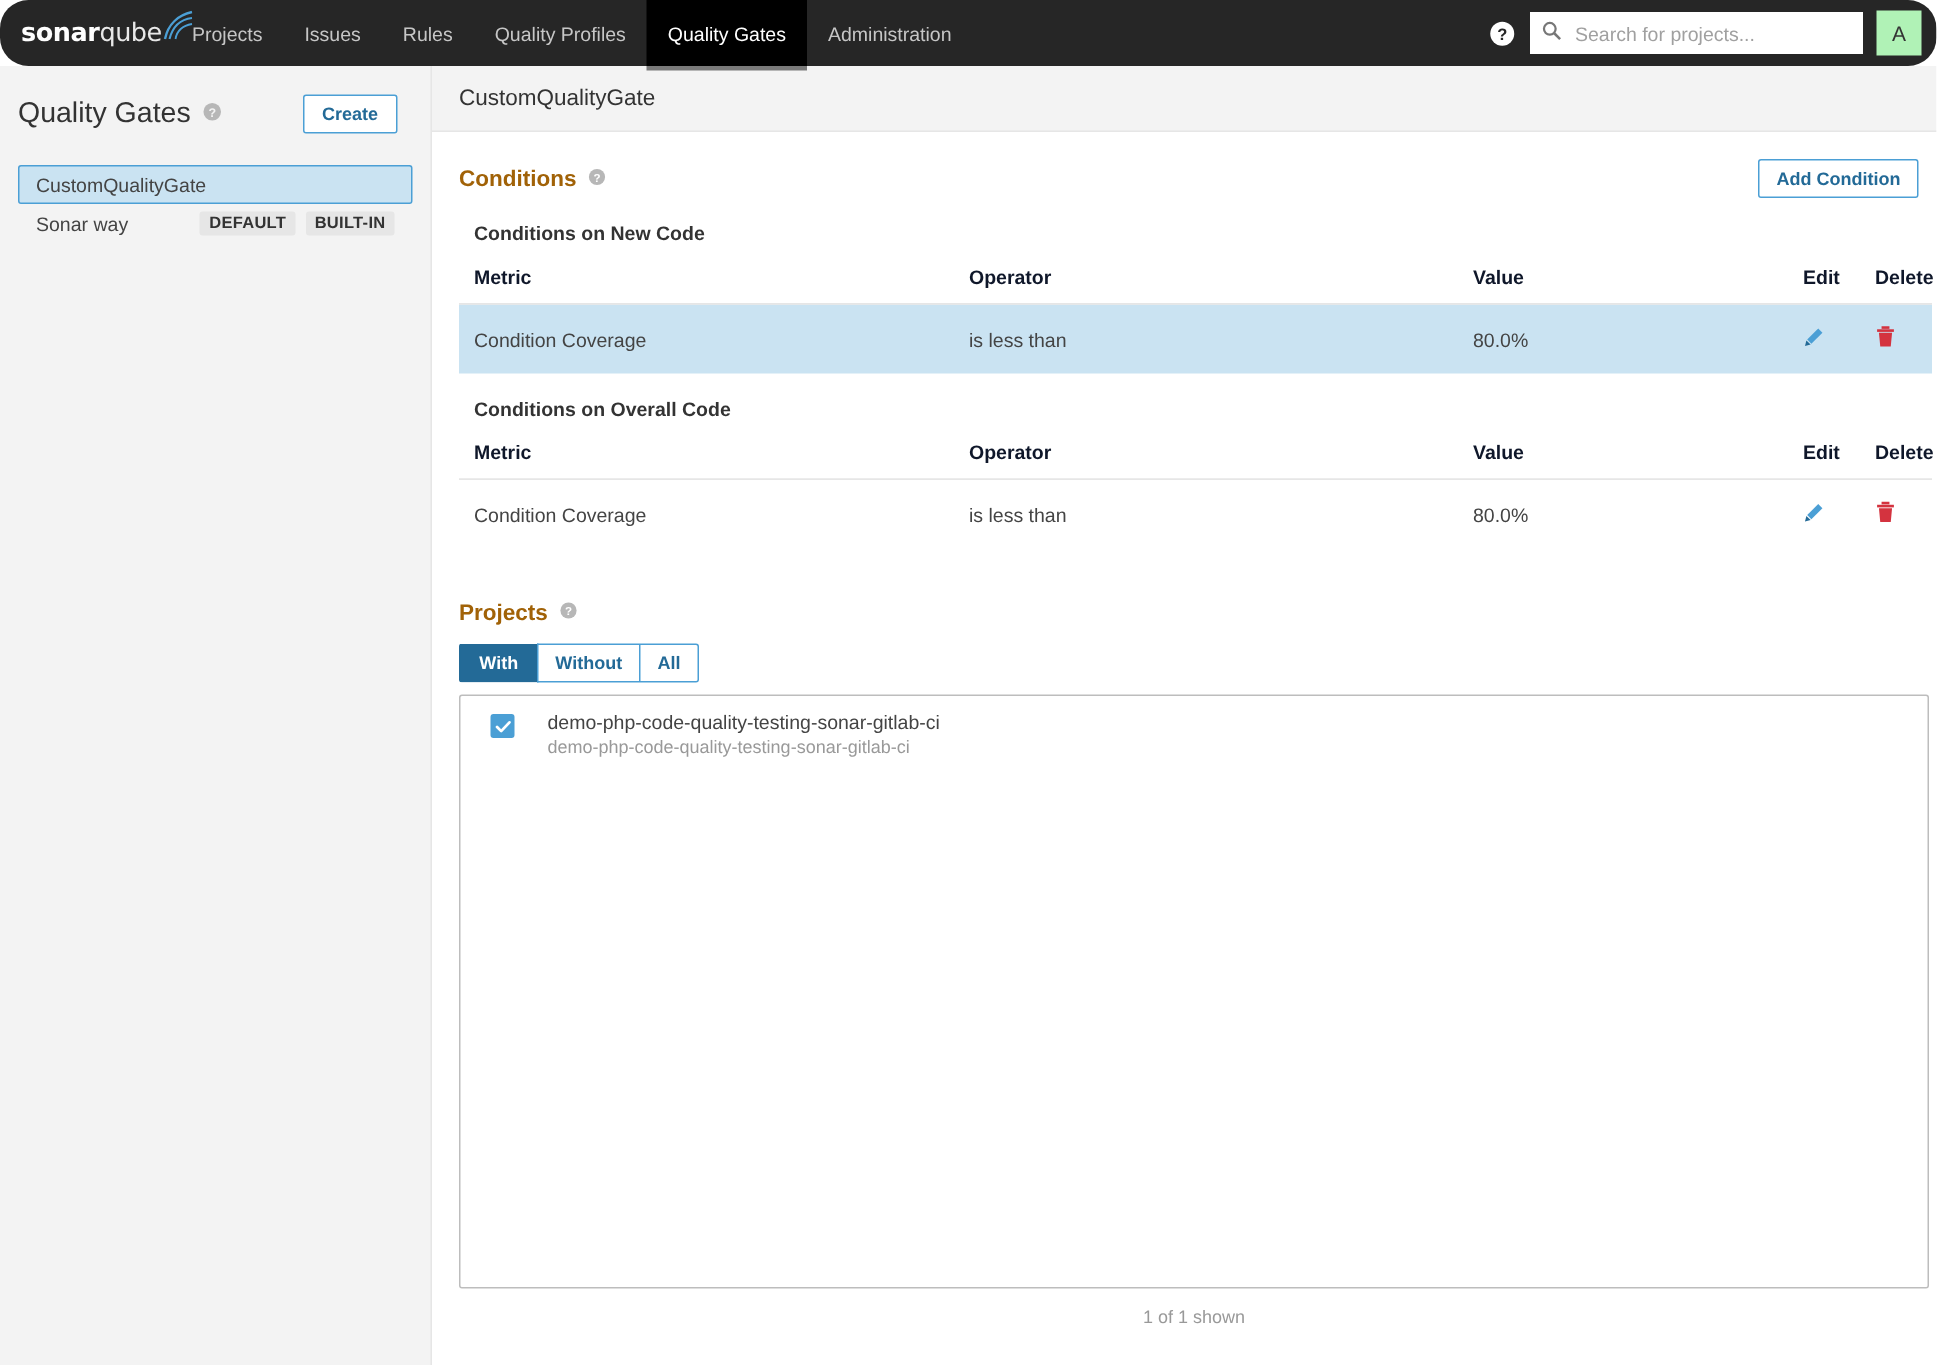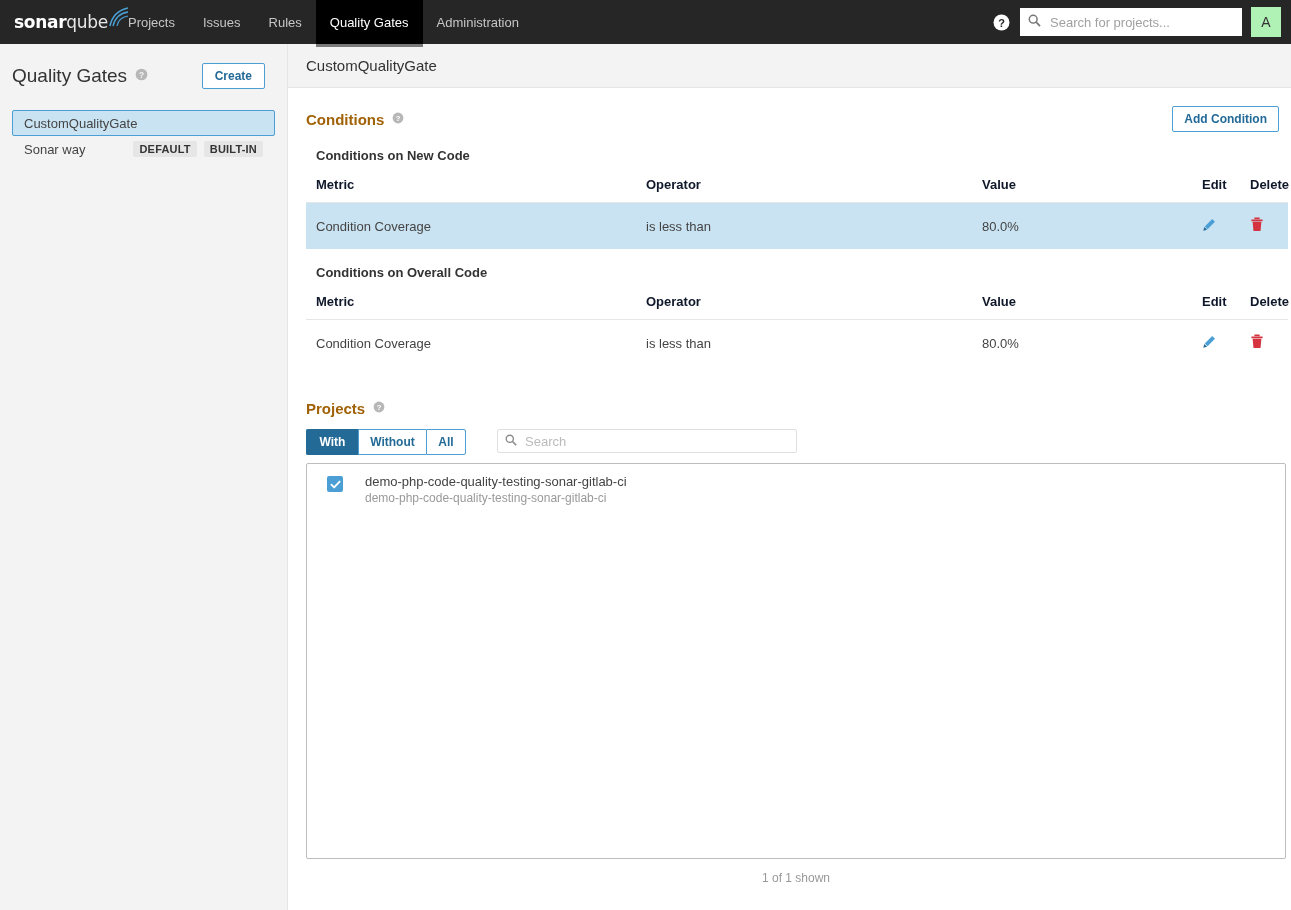--- a/index.html
+++ b/index.html
@@ -13,20 +13,21 @@
     overflow: hidden;
   }
 
   
   .navbar {
     height: 44px;
     background: #262626;
     display: flex;
     align-items: flex-start;
     position: relative;
+    border-radius: 19px;
   }
   .logo-wrap {
     width: 100px;
     padding-left: 14px;
     display: flex;
     align-items: center;
     height: 44px;
   }
   .logo {
     position: relative;
@@ -338,20 +339,21 @@
           <path d="M9 19 C 10 13, 14 10, 20 9" stroke="#4b9fd5" stroke-width="1.2" fill="none"></path>
         </svg>
       </span>
     </span>
   </div>
 
   <div class="nav-links">
     <a class="nav-link">Projects</a>
     <a class="nav-link">Issues</a>
     <a class="nav-link">Rules</a>
+    <a class="nav-link">Quality Profiles</a>
     <a class="nav-link active">Quality Gates</a>
     <a class="nav-link">Administration</a>
   </div>
 
   <div class="nav-right">
     <div class="help-icon">
       <svg width="17" height="17" viewBox="0 0 17 17">
         <circle cx="8.5" cy="8.5" r="8" fill="#fff"></circle>
         <text x="8.5" y="12.5" font-size="11" font-weight="bold" text-anchor="middle" fill="#262626" font-family="Liberation Sans">?</text>
       </svg>
@@ -514,29 +516,20 @@
             </svg>
           </span>
         </div>
 
         <div class="filters-row">
           <div class="btn-group">
             <button class="active">With</button>
             <button>Without</button>
             <button>All</button>
           </div>
-          <div class="proj-search">
-            <span>
-              <svg width="12" height="12" viewBox="0 0 14 14">
-                <circle cx="5.6" cy="5.6" r="4.2" stroke="#8a8a8a" stroke-width="1.6" fill="none"></circle>
-                <line x1="8.8" y1="8.8" x2="13" y2="13" stroke="#8a8a8a" stroke-width="1.8"></line>
-              </svg>
-            </span>
-            <input type="text" placeholder="Search" style="">
-          </div>
         </div>
 
         <div class="proj-panel">
           <div class="proj-row">
             <span class="checkbox">
               <svg width="11" height="11" viewBox="0 0 12 12">
                 <path d="M1.5 6.2l3 3 6-6.4" stroke="#fff" stroke-width="2" fill="none" stroke-linecap="round" stroke-linejoin="round"></path>
               </svg>
             </span>
             <span>

